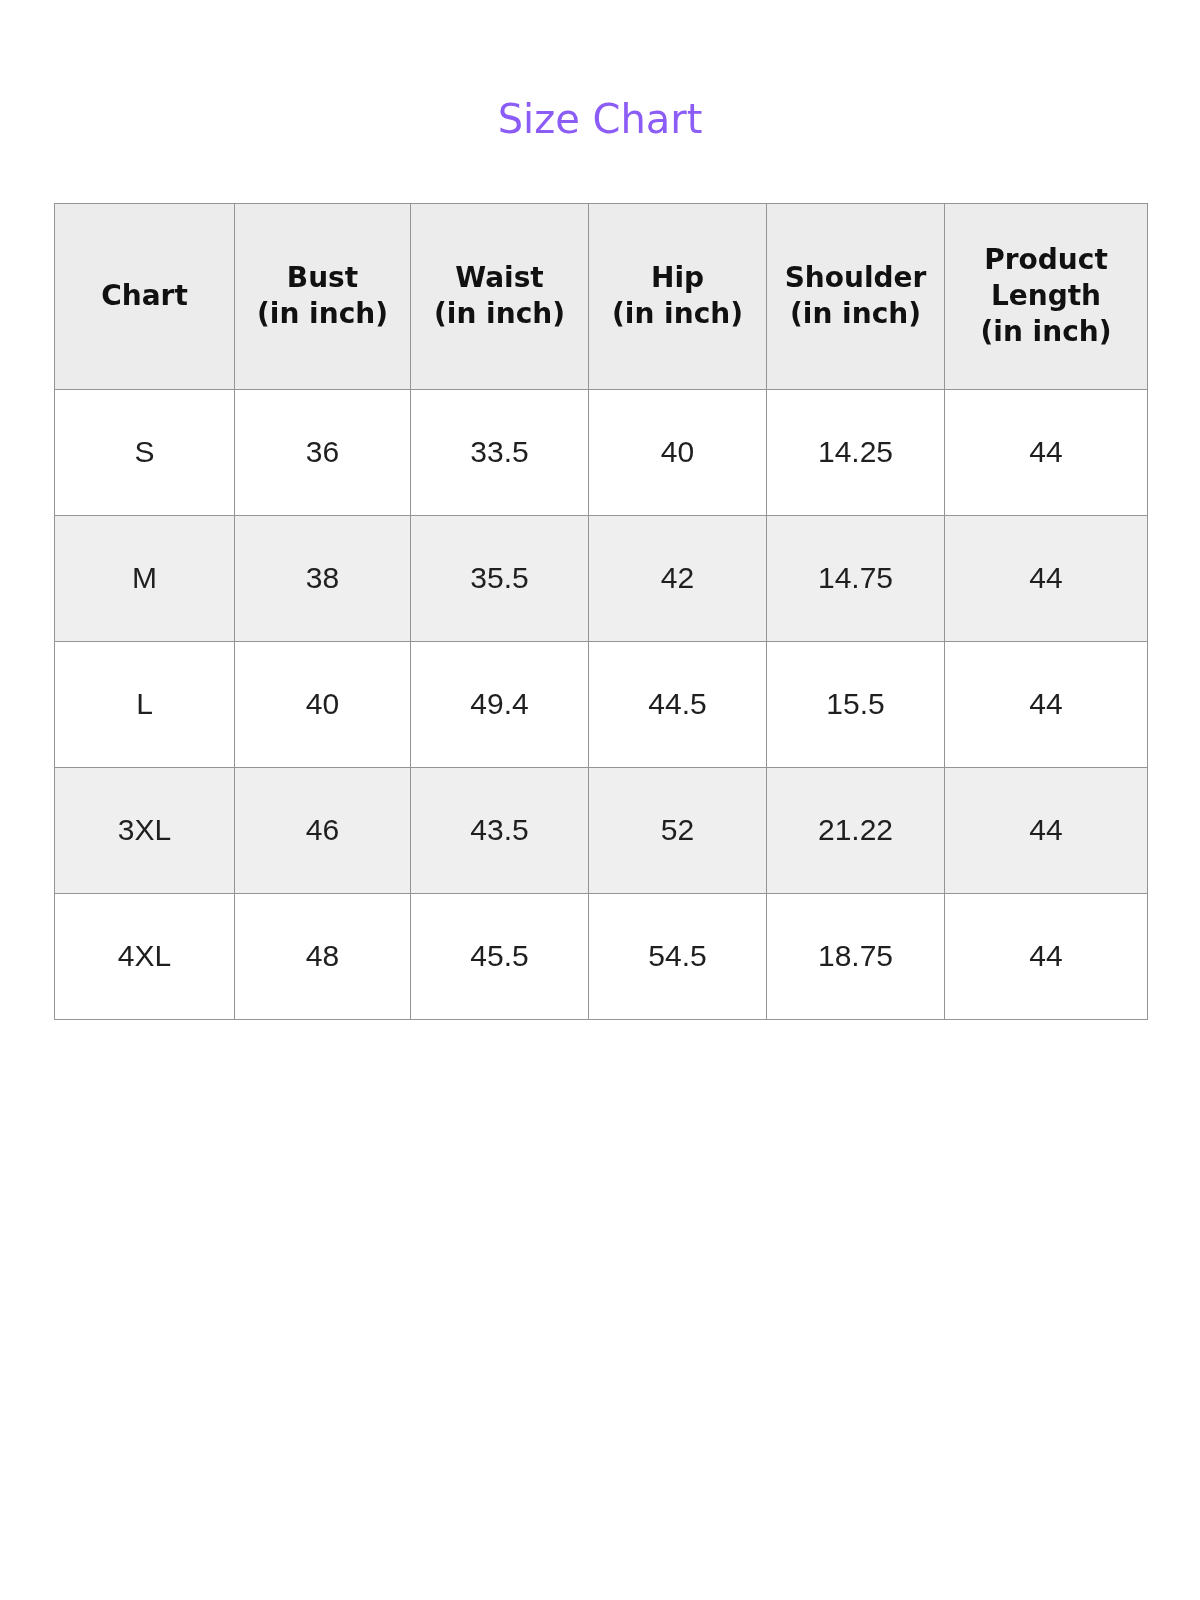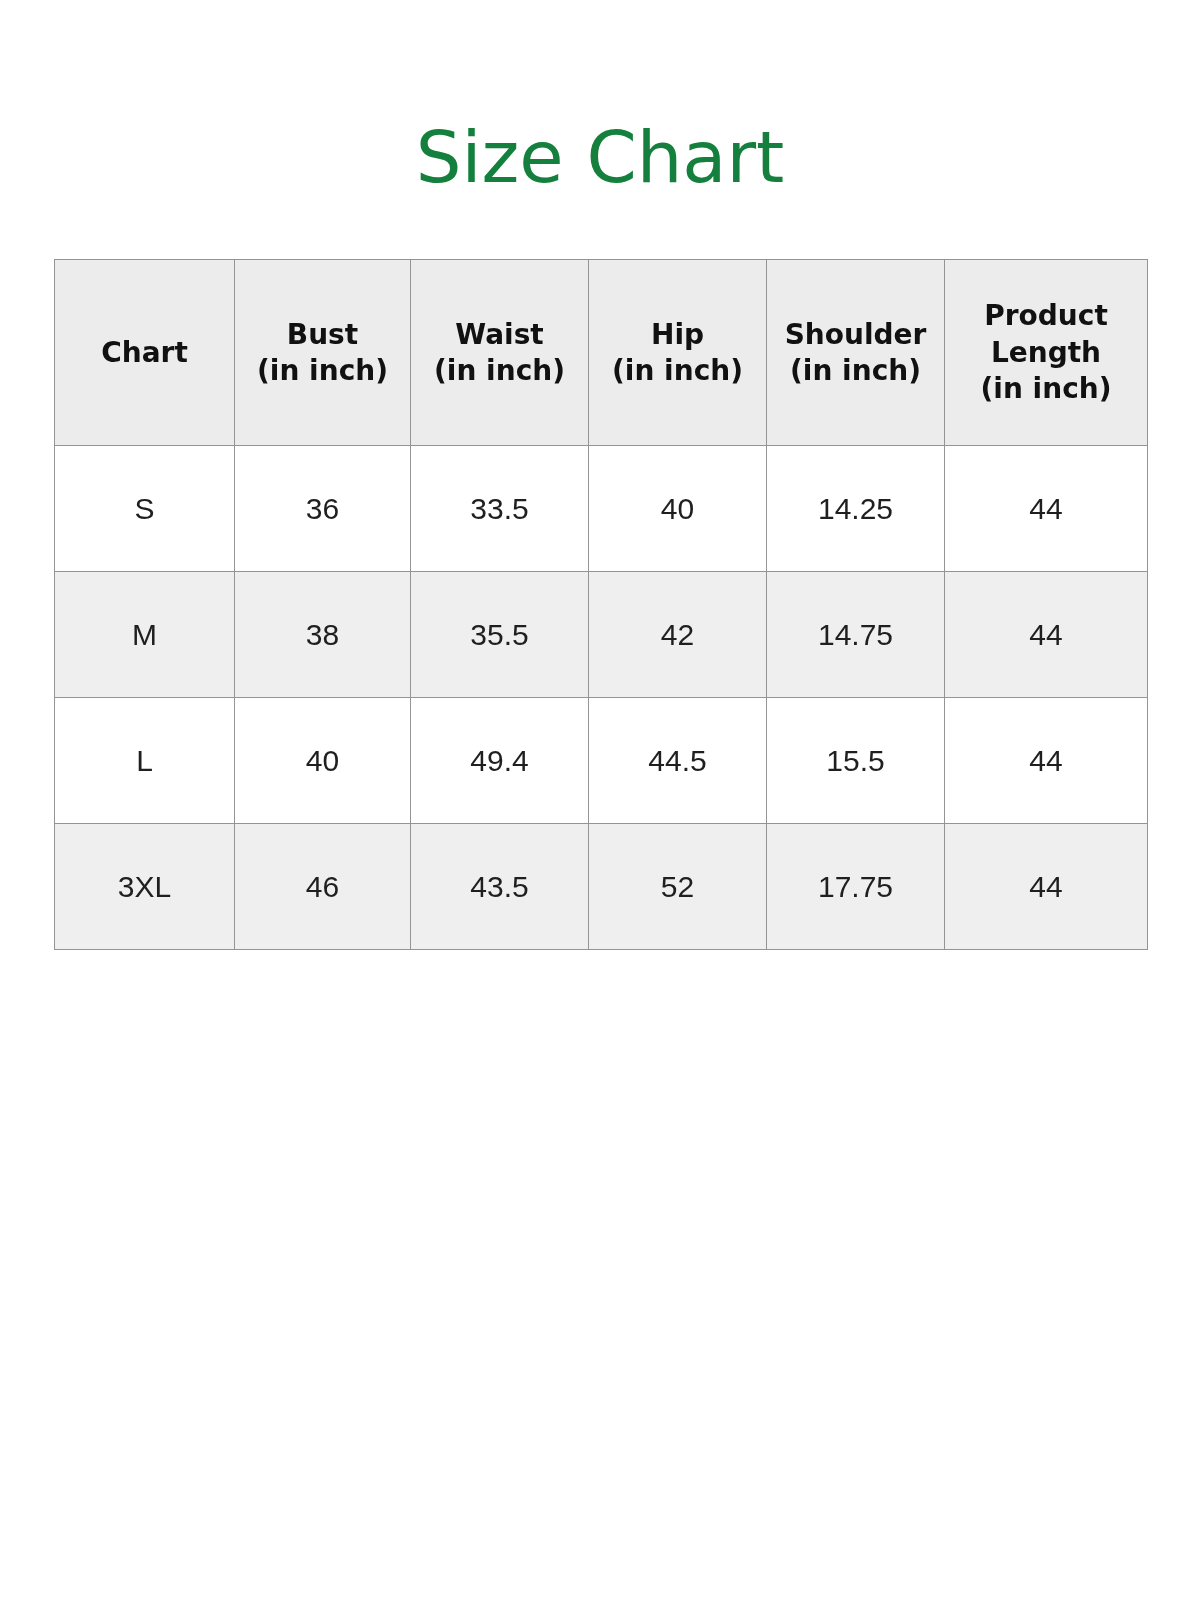--- a/index.html
+++ b/index.html
@@ -17,24 +17,24 @@
   }
   body {
     width: 1200px;
     height: 1600px;
     font-family: "DejaVu Sans", sans-serif;
     color: var(--text);
   }
   .page-title {
     padding-top: 70px;
     text-align: center;
-    font-size: 72px;
+    font-size: 40px;
     font-weight: 400;
     letter-spacing: 0px;
-    color: #15803d;
+    color: #8b5cf6;
     line-height: 1.1;
   }
   table.size-table {
     border-collapse: collapse;
     table-layout: fixed;
     width: 1093px;
     margin: 62px 53px 0 54px;
   }
   .size-table th, .size-table td {
     border: 1px solid var(--border);
@@ -130,17 +130,25 @@
       <td>49.4</td>
       <td>44.5</td>
       <td>15.5</td>
       <td>44</td>
     </tr>
     <tr>
       <td>3XL</td>
       <td>46</td>
       <td>43.5</td>
       <td>52</td>
-      <td>17.75</td>
+      <td>21.22</td>
+      <td>44</td>
+    </tr>
+    <tr>
+      <td>4XL</td>
+      <td>48</td>
+      <td>45.5</td>
+      <td>54.5</td>
+      <td>18.75</td>
       <td>44</td>
     </tr>
   </tbody>
 </table>
 
 </body></html>

